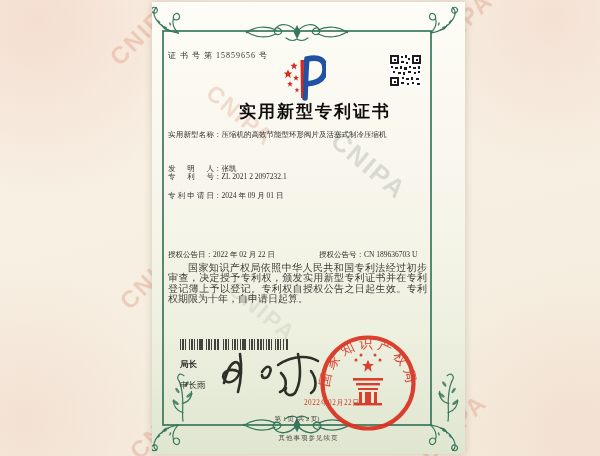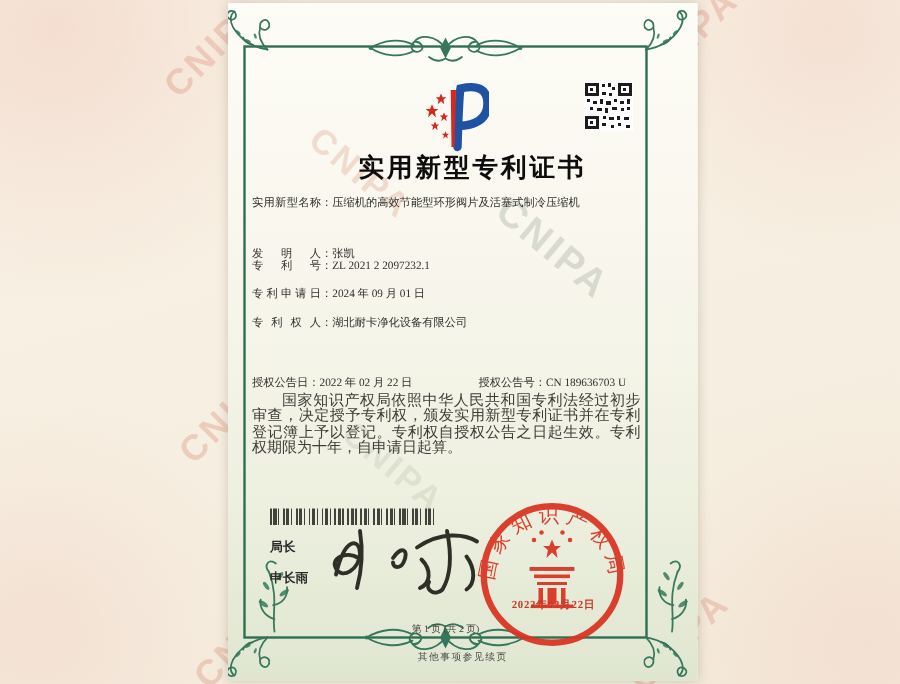--- a/index.html
+++ b/index.html
@@ -47,26 +47,26 @@
   .paras p{margin:0 0 1px 0;text-indent:2em;}
   .barcode{
     position:absolute;left:28px;top:337px;width:110px;height:11px;
     background:repeating-linear-gradient(90deg,
       #23241f 0px,#23241f 1.2px,transparent 1.2px,transparent 2.3px,
       #23241f 2.3px,#23241f 4.4px,transparent 4.4px,transparent 5.3px,
       #23241f 5.3px,#23241f 6.1px,transparent 6.1px,transparent 8.6px);
     opacity:.85;
   }
   .signer-title{position:absolute;left:28px;top:357px;font-size:8.5px;font-weight:600;color:#2a2b28;}
-  .signer-name{position:absolute;left:28px;top:378px;font-size:8.5px;font-weight:700;color:#2a2b28;}
+  .signer-name{position:absolute;left:28px;top:378px;font-size:8.5px;font-weight:400;color:#2a2b28;}
   .signature{position:absolute;left:58px;top:345px;}
   .seal{position:absolute;left:166px;top:331px;}
   .seal-date{
-    position:absolute;left:169px;top:396px;width:96px;text-align:center;
-    font-size:7.2px;color:#ce3726;letter-spacing:.5px;white-space:nowrap;font-weight:bold;
+    position:absolute;left:152px;top:396px;width:96px;text-align:left;
+    font-size:7.2px;color:#ce3726;letter-spacing:.5px;white-space:nowrap;
   }
   .pageno{position:absolute;left:11px;top:413px;width:268px;text-align:center;font-size:6.5px;color:#45463f;}
   .footnote{position:absolute;left:0;top:432px;width:313px;text-align:center;font-size:6.5px;color:#4c4d45;letter-spacing:1px;}
   svg text{font-family:"Liberation Serif","DejaVu Serif",serif;}
 </style>
 </head>
 <body>
 
 <svg width="0" height="0" style="position:absolute" aria-hidden="true">
   <defs>
@@ -145,20 +145,21 @@
         </g>
       <g transform="translate(277,421)">
           <use href="#crn" x="0" y="0" width="36" height="30"></use>
         </g>
       <use href="#plnt" x="14" y="370" width="34" height="50"></use>
       <g transform="translate(279,370) scale(-1,1) translate(-34,0)">
           <use href="#plnt" x="0" y="0" width="34" height="50"></use>
         </g>
     </svg>
 
+    <div class="certno">证 书 号 第 15859656 号</div>
 
     <svg class="logo" width="46" height="48" viewBox="0 0 46 48">
       <path d="M25,44 Q26,10 27,5 Q45,1 45,15 Q45,29 26,30" fill="none" stroke="#2052a3" stroke-width="5.6" stroke-linecap="round"></path>
       <polygon points="20.5,6 24,6 23,44 21,44" fill="#d5281e"></polygon>
       <g fill="#d5281e">
         <use href="#star5" transform="translate(8,20) scale(0.75)"></use>
         <use href="#star5" transform="translate(14,12) scale(0.62)"></use>
         <use href="#star5" transform="translate(16,24) scale(0.5)"></use>
         <use href="#star5" transform="translate(10,30) scale(0.5)"></use>
         <use href="#star5" transform="translate(17,36) scale(0.42)"></use>
@@ -213,23 +214,20 @@
     </div>
     <div class="row" style="top:162px;">
       <span class="flabel">发明人</span><span class="colon">：</span><span class="fval">张凯</span>
     </div>
     <div class="row" style="top:170px;">
       <span class="flabel">专利号</span><span class="colon">：</span><span class="fval">ZL 2021 2 2097232.1</span>
     </div>
     <div class="row" style="top:189px;">
       <span class="flabel">专利申请日</span><span class="colon">：</span><span class="fval">2024 年 09 月 01 日</span>
     </div>
-    <div class="row" style="top:208px;">
-      <span class="flabel">专利权人</span><span class="colon">：</span><span class="fval">湖北耐卡净化设备有限公司</span>
-    </div>
 
     <div class="row" style="top:248px;">
       <span>授权公告日</span><span class="colon">：</span><span>2022 年 02 月 22 日</span>
       <span class="grant2">
         <span>授权公告号</span><span class="colon">：</span><span>CN 189636703 U</span>
       </span>
     </div>
 
     <div class="paras">
       <p>国家知识产权局依照中华人民共和国专利法经过初步审查，决定授予专利权，颁发实用新型专利证书并在专利登记簿上予以登记。专利权自授权公告之日起生效。专利权期限为十年，自申请日起算。</p>

